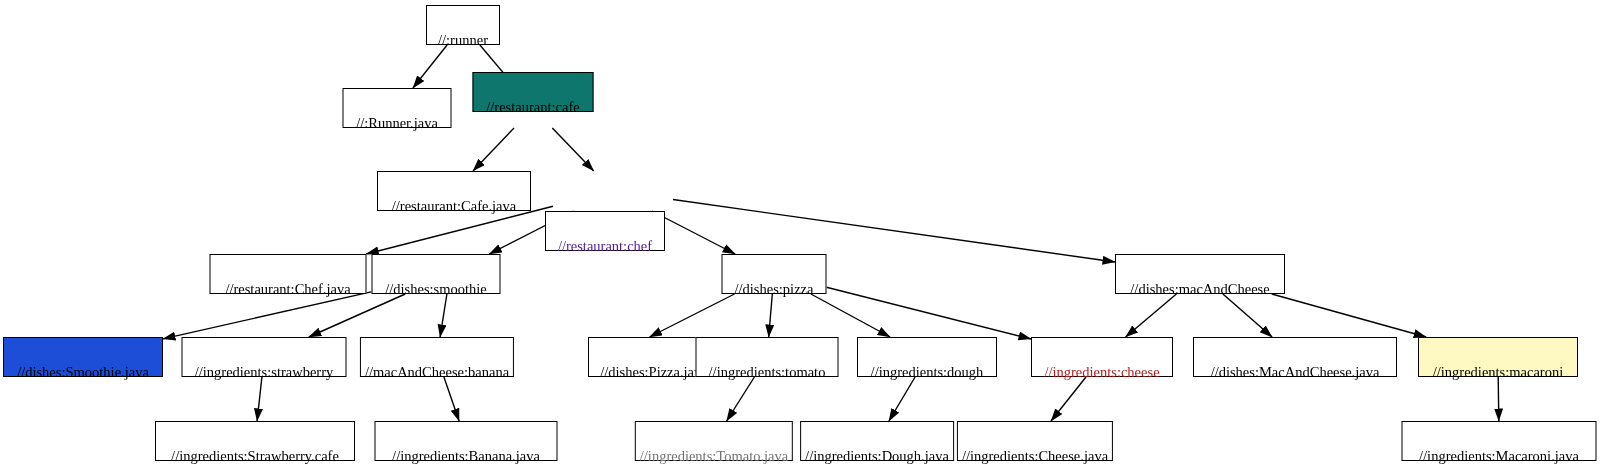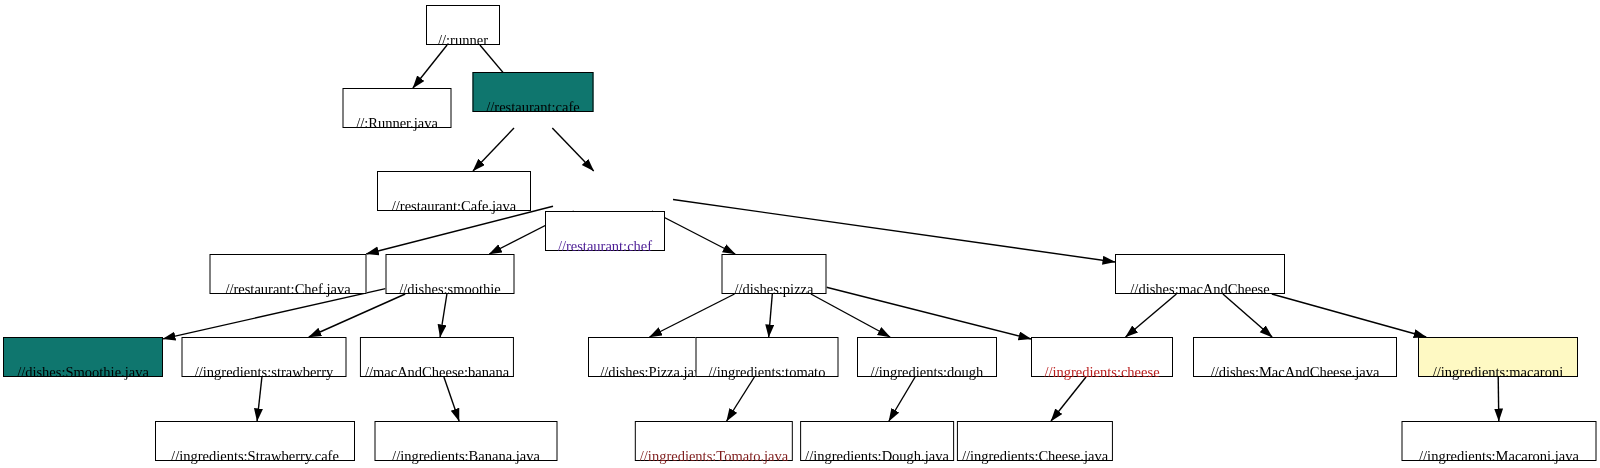--- a/index.html
+++ b/index.html
@@ -74,32 +74,32 @@
         <line x1="1498.2" y1="377.0" x2="1498.8" y2="421.0" stroke="#000000" stroke-width="1.4" marker-end="url(#arrowhead)"></line>
       </g>
   </svg>
   <div id="node-layer">
       <div class="node" style="left: 463px; top: 5px; min-width: 74px; border-color: rgb(0, 0, 0); background: rgb(255, 255, 255); color: rgb(0, 0, 0);">//:runner</div>
       <div class="node" style="left: 397px; top: 88px; min-width: 109px; border-color: rgb(0, 0, 0); background: rgb(255, 255, 255); color: rgb(0, 0, 0);">//:Runner.java</div>
       <div class="node" style="left: 533px; top: 72px; min-width: 121px; border-color: rgb(0, 0, 0); background: #0f766e; color: rgb(0, 0, 0);">//restaurant:cafe</div>
       <div class="node" style="left: 454px; top: 171px; min-width: 154px; border-color: rgb(0, 0, 0); background: rgb(255, 255, 255); color: rgb(0, 0, 0);">//restaurant:Cafe.java</div>
       <div class="node" style="left: 605px; top: 171px; min-width: 120px; border-color: rgb(0, 0, 0); background: rgb(255, 255, 255); color: #4c1d95; margin-top: 40px;">//restaurant:chef</div>
       <div class="node" style="left: 288px; top: 254px; min-width: 157px; border-color: rgb(0, 0, 0); background: rgb(255, 255, 255); color: rgb(0, 0, 0);">//restaurant:Chef.java</div>
-      <div class="node" style="left: 450px; top: 254px; min-width: 129px; border-color: rgb(0, 0, 0); background: rgb(255, 255, 255); color: rgb(0, 0, 0);">//dishes:smoothie</div>
+      <div class="node" style="left: 436px; top: 254px; min-width: 129px; border-color: rgb(0, 0, 0); background: rgb(255, 255, 255); color: rgb(0, 0, 0);">//dishes:smoothie</div>
       <div class="node" style="left: 774px; top: 254px; min-width: 105px; border-color: rgb(0, 0, 0); background: rgb(255, 255, 255); color: rgb(0, 0, 0);">//dishes:pizza</div>
       <div class="node" style="left: 1200px; top: 254px; min-width: 170px; border-color: rgb(0, 0, 0); background: rgb(255, 255, 255); color: rgb(0, 0, 0);">//dishes:macAndCheese</div>
-      <div class="node" style="left: 83px; top: 337px; min-width: 160px; border-color: rgb(0, 0, 0); background: #0f766e; color: rgb(0, 0, 0);">//dishes:Smoothie.java</div>
+      <div class="node" style="left: 83px; top: 337px; min-width: 160px; border-color: rgb(0, 0, 0); background: #1d4ed8; color: rgb(0, 0, 0);">//dishes:Smoothie.java</div>
       <div class="node" style="left: 264px; top: 337px; min-width: 165px; border-color: rgb(0, 0, 0); background: rgb(255, 255, 255); color: rgb(0, 0, 0);">//ingredients:strawberry</div>
       <div class="node" style="left: 437px; top: 337px; min-width: 143px; border-color: rgb(0, 0, 0); background: rgb(255, 255, 255); color: rgb(0, 0, 0);">//macAndCheese:banana</div>
       <div class="node" style="left: 610px; top: 337px; min-width: 132px; border-color: rgb(0, 0, 0); background: rgb(255, 255, 255); color: rgb(0, 0, 0); margin-left: 44px;">//dishes:Pizza.java</div>
       <div class="node" style="left: 767px; top: 337px; min-width: 143px; border-color: rgb(0, 0, 0); background: rgb(255, 255, 255); color: rgb(0, 0, 0);">//ingredients:tomato</div>
       <div class="node" style="left: 927px; top: 337px; min-width: 140px; border-color: rgb(0, 0, 0); background: rgb(255, 255, 255); color: rgb(0, 0, 0);">//ingredients:dough</div>
       <div class="node" style="left: 1102px; top: 337px; min-width: 142px; border-color: rgb(0, 0, 0); background: rgb(255, 255, 255); color: #b91c1c;">//ingredients:cheese</div>
       <div class="node" style="left: 1295px; top: 337px; min-width: 204px; border-color: rgb(0, 0, 0); background: rgb(255, 255, 255); color: rgb(0, 0, 0);">//dishes:MacAndCheese.java</div>
       <div class="node" style="left: 1498px; top: 337px; min-width: 160px; border-color: rgb(0, 0, 0); background: #fef9c3; color: rgb(0, 0, 0);">//ingredients:macaroni</div>
       <div class="node" style="left: 255px; top: 421px; min-width: 200px; border-color: rgb(0, 0, 0); background: rgb(255, 255, 255); color: rgb(0, 0, 0);">//ingredients:Strawberry.cafe</div>
       <div class="node" style="left: 466px; top: 421px; min-width: 183px; border-color: rgb(0, 0, 0); background: rgb(255, 255, 255); color: rgb(0, 0, 0);">//ingredients:Banana.java</div>
-      <div class="node" style="left: 714px; top: 421px; min-width: 148px; border-color: rgb(0, 0, 0); background: rgb(255, 255, 255); color: #7f1d1d;">//ingredients:Tomato.java</div>
+      <div class="node" style="left: 714px; top: 421px; min-width: 148px; border-color: rgb(0, 0, 0); background: rgb(255, 255, 255); color: #737373;">//ingredients:Tomato.java</div>
       <div class="node" style="left: 877px; top: 421px; min-width: 142px; border-color: rgb(0, 0, 0); background: rgb(255, 255, 255); color: rgb(0, 0, 0);">//ingredients:Dough.java</div>
       <div class="node" style="left: 1035px; top: 421px; min-width: 142px; border-color: rgb(0, 0, 0); background: rgb(255, 255, 255); color: rgb(0, 0, 0);">//ingredients:Cheese.java</div>
       <div class="node" style="left: 1499px; top: 421px; min-width: 195px; border-color: rgb(0, 0, 0); background: rgb(255, 255, 255); color: rgb(0, 0, 0);">//ingredients:Macaroni.java</div>
     </div>
 </div>
 
 </body></html>

